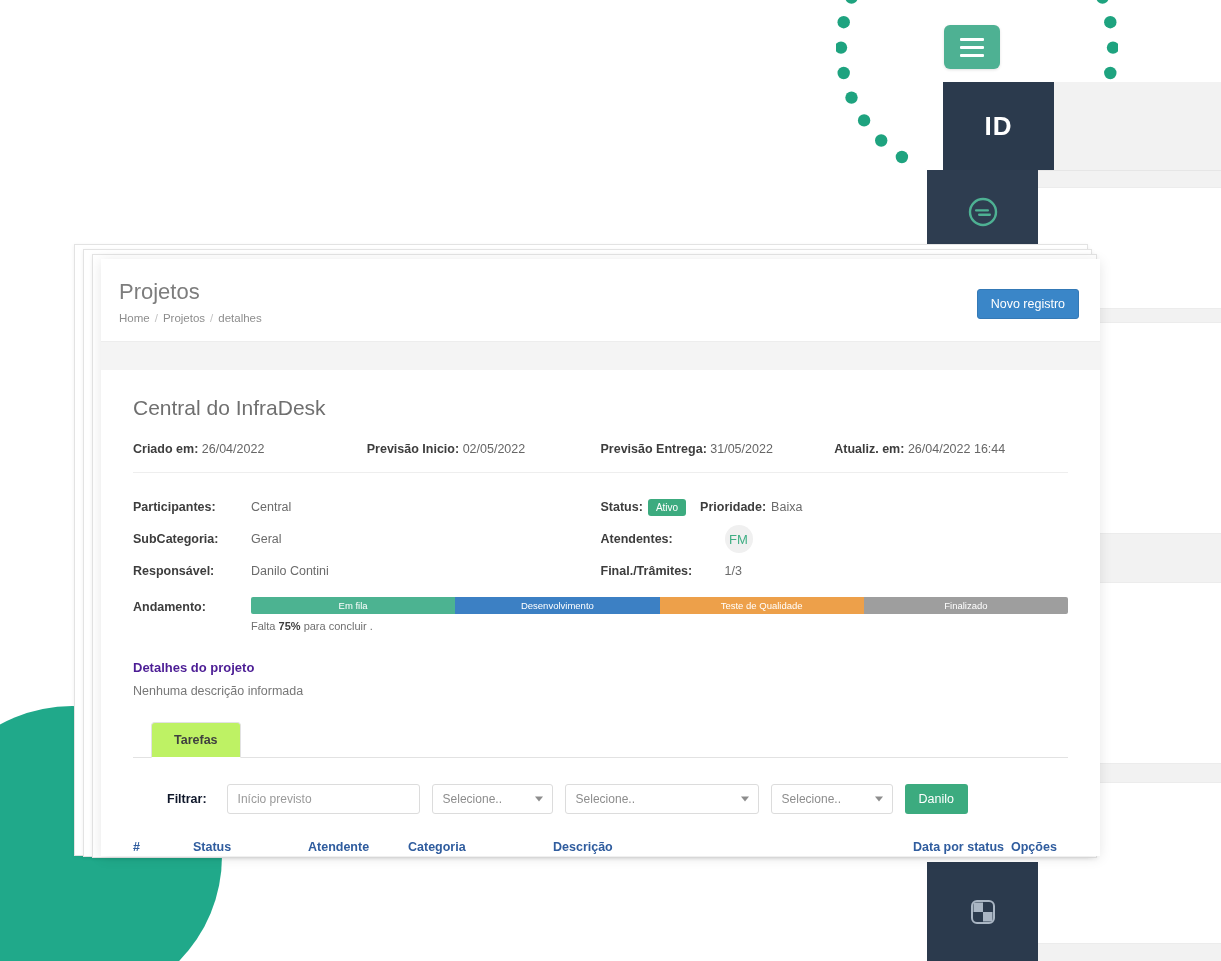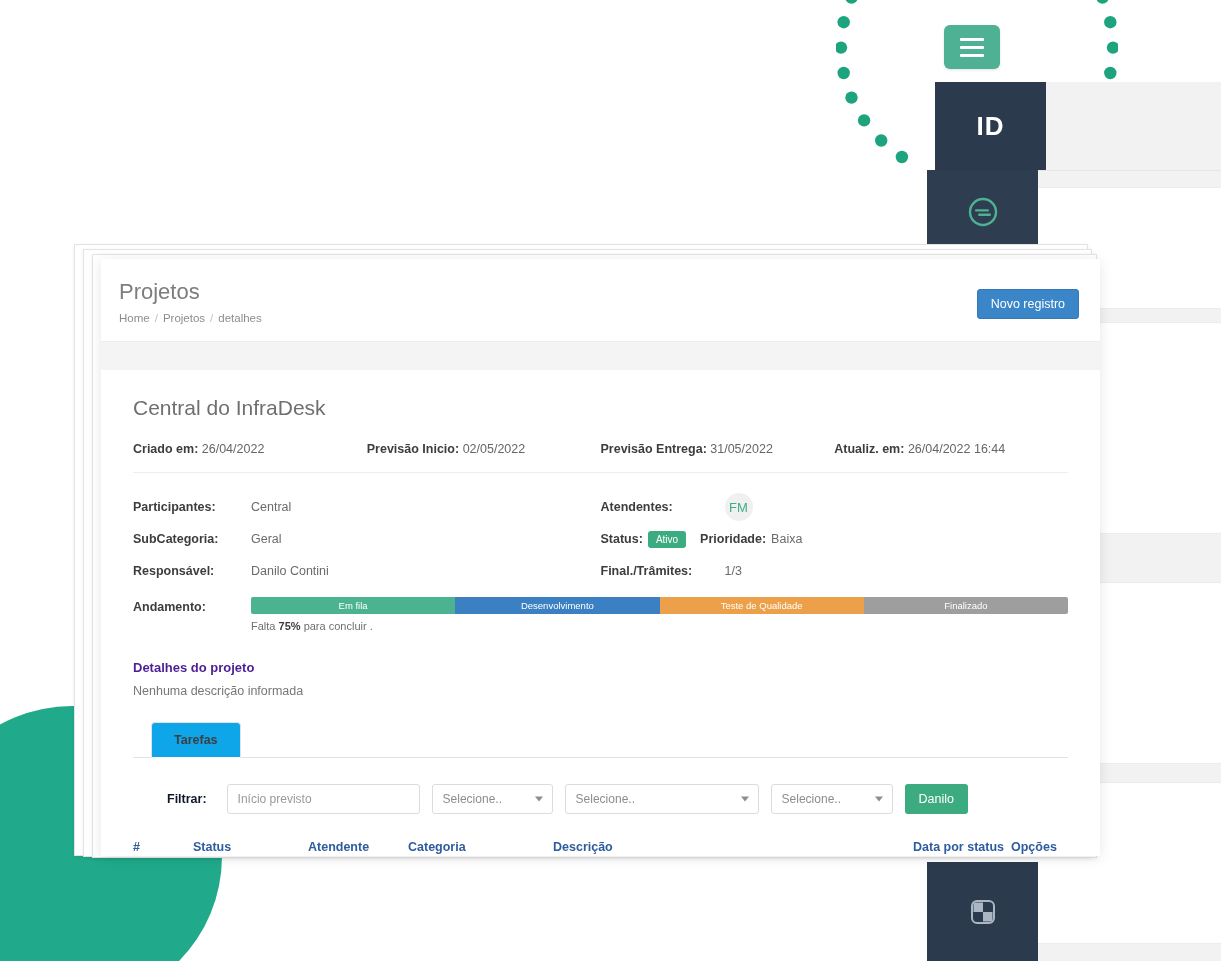--- a/index.html
+++ b/index.html
@@ -47,21 +47,21 @@
   .bg-app {
     position: absolute;
     left: 927px;
     top: 0;
     width: 294px;
     height: 961px;
     z-index: 3;
   }
   .bg-sidebar-top {
     position: absolute;
-    left: 8px;
+    left: 16px;
     top: 82px;
     width: 111px;
     height: 88px;
     background: #2b3a4d;
     display: flex;
     align-items: center;
     justify-content: center;
   }
   .bg-sidebar-logo {
     color: #ffffff;
@@ -345,21 +345,21 @@
     margin-top: 24px;
     display: flex;
     border-bottom: 1px solid #e2e2e2;
     padding-left: 18px;
   }
   .tab {
     padding: 10px 22px;
     font-size: 12.5px;
     color: #3f3f3f;
     font-weight: 700;
-    background: #0ea5e9;
+    background: #bef264;
     border: 1px solid #e2e2e2;
     border-bottom: 1px solid #ffffff;
     border-radius: 4px 4px 0 0;
     margin-bottom: -1px;
     cursor: pointer;
   }
 
   
   .filter-row {
     display: flex;
@@ -561,28 +561,28 @@
             <span>Geral</span>
           </div>
           <div class="info-line">
             <span class="info-label">Responsável:</span>
             <span>Danilo Contini</span>
           </div>
         </div>
 
         <div class="info-col">
           <div class="info-line">
-            <span class="info-label wide">Atendentes:</span>
-            <span class="avatar">FM</span>
-          </div>
-          <div class="info-line">
             <span class="prio-label">Status:</span>
             <span class="badge-ativo">Ativo</span>
             <span class="prio-label">Prioridade:</span>
             <span style="margin-left:5px;">Baixa</span>
+          </div>
+          <div class="info-line">
+            <span class="info-label wide">Atendentes:</span>
+            <span class="avatar">FM</span>
           </div>
           <div class="info-line">
             <span class="info-label wide">Final./Trâmites:</span>
             <span style="margin-left:4px;">1/3</span>
           </div>
         </div>
       </div>
 
       <div class="progress-row">
         <span class="progress-label">Andamento:</span>

